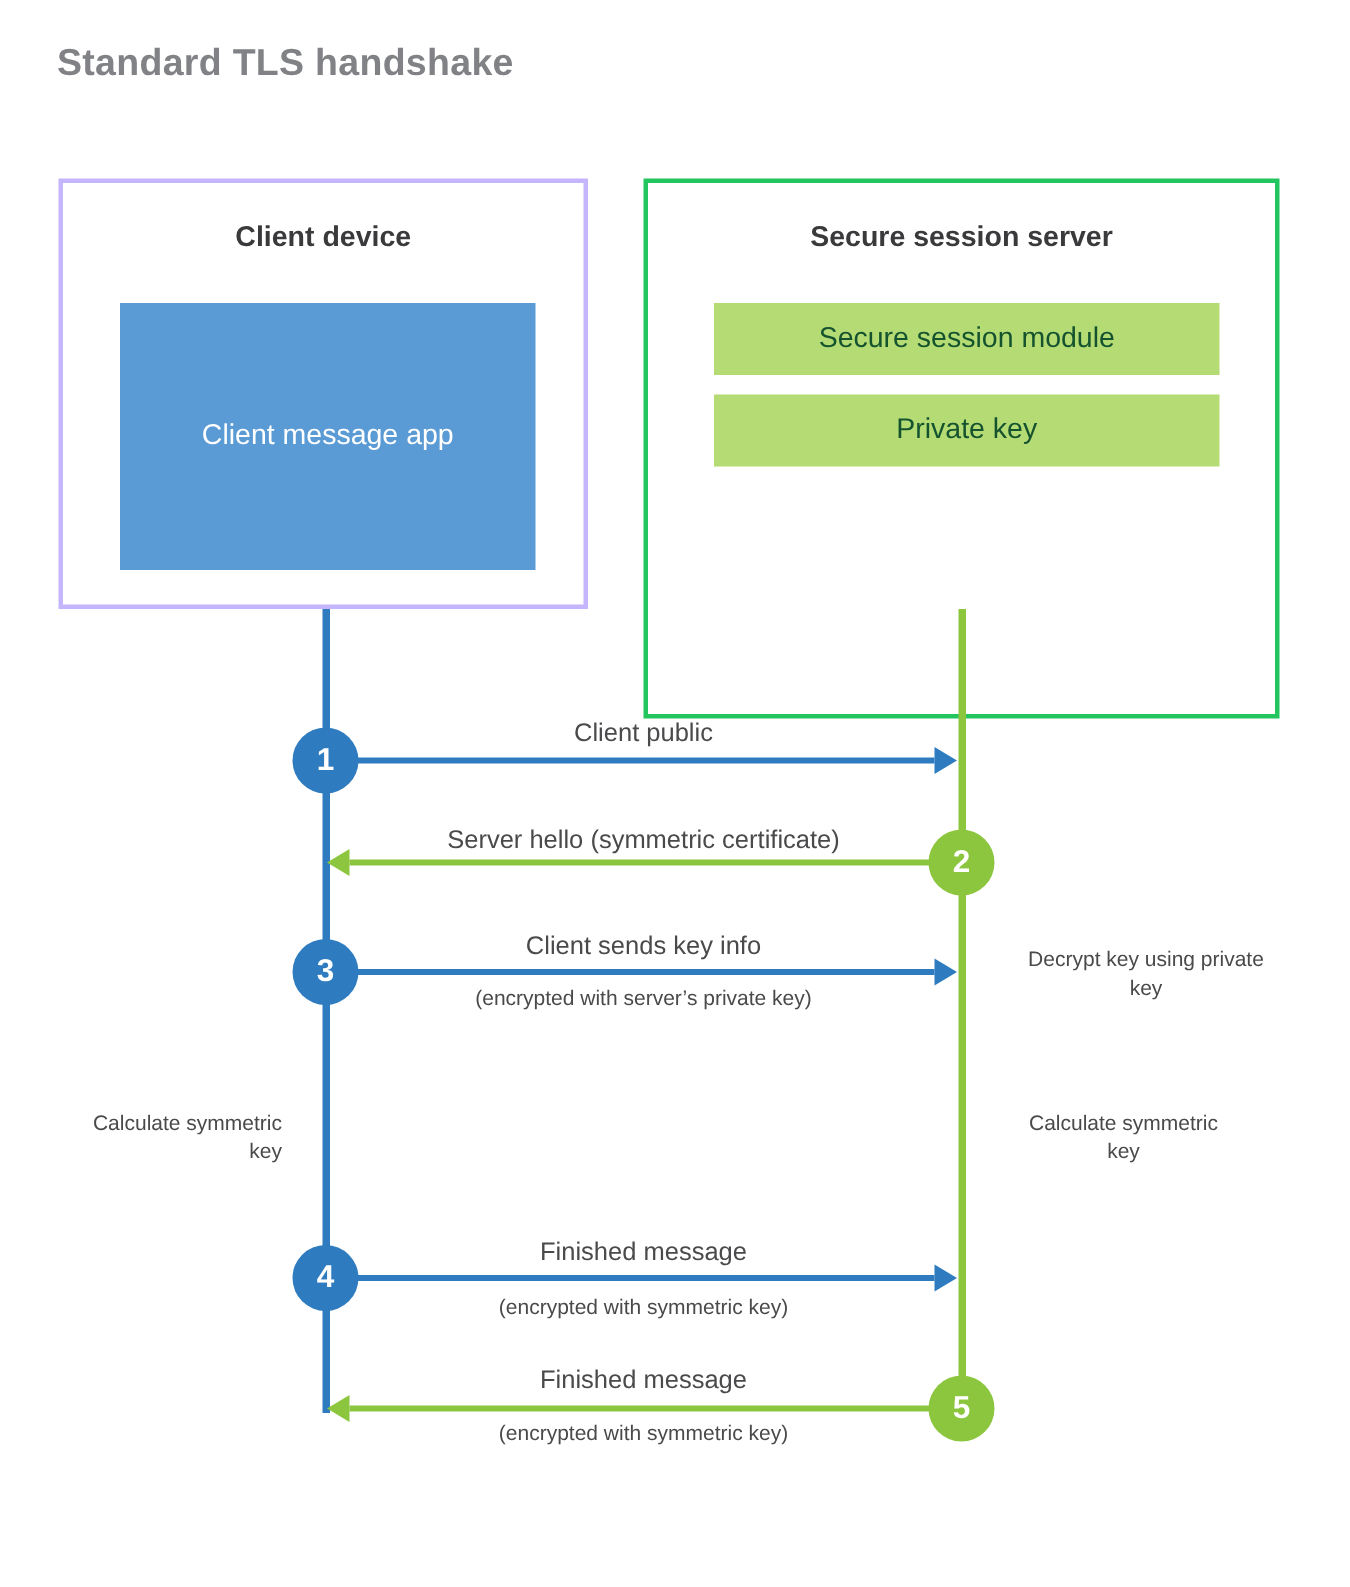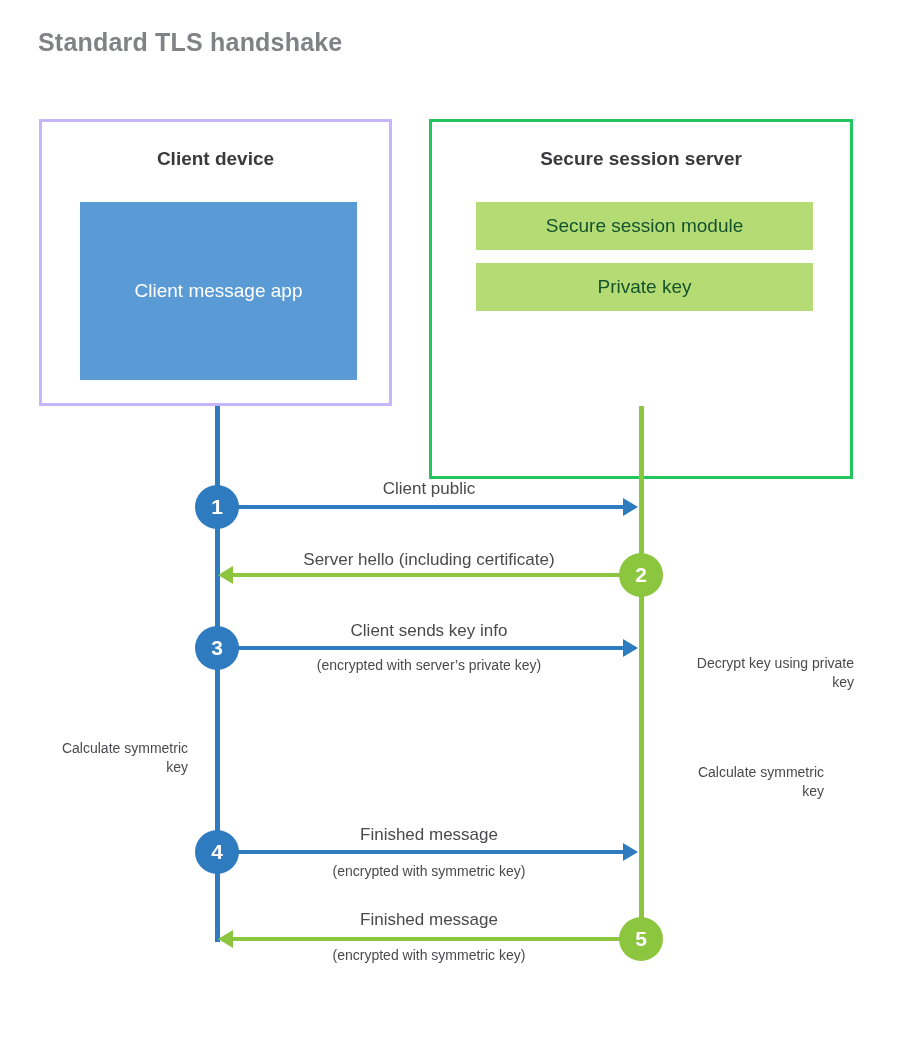--- a/index.html
+++ b/index.html
@@ -165,21 +165,21 @@
     white-space: nowrap;
   }
 
   
   .side-note {
     position: absolute;
     font-size: 14px;
     color: #4A4A4C;
     line-height: 1.35;
   }
-  .note-right { text-align: right; margin-top: 24px; }
+  .note-right { text-align: center; }
   .note-left  { text-align: right; }
 </style>
 </head>
 <body>
 
 <div id="page-title">Standard TLS handshake</div>
 
 <div class="party-box" id="client-box">
   <div class="party-title">Client device</div>
   <div id="client-app-block">Client message app</div>
@@ -194,21 +194,21 @@
 </div>
 
 <div class="lifeline" id="client-lifeline"></div>
 <div class="lifeline" id="server-lifeline"></div>
 
 <div class="msg-label" style="left:217px; top:479px; width:424px;">Client public</div>
 <div class="arrow-line arrow-blue" style="left:219px; top:505px; width:404px;"></div>
 <div class="arrow-head head-right-blue" style="left:623px; top:498px;"></div>
 <div class="step-circle circle-blue" style="left:195px; top:485px;">1</div>
 
-<div class="msg-label" style="left:217px; top:550px; width:424px;">Server hello (including certificate)</div>
+<div class="msg-label" style="left:217px; top:550px; width:424px;">Server hello (symmetric certificate)</div>
 <div class="arrow-line arrow-green" style="left:233px; top:573px; width:390px;"></div>
 <div class="arrow-head head-left-green" style="left:218px; top:566px;"></div>
 <div class="step-circle circle-green" style="left:619px; top:553px;">2</div>
 
 <div class="msg-label" style="left:217px; top:621px; width:424px;">Client sends key info</div>
 <div class="arrow-line arrow-blue" style="left:219px; top:646px; width:404px;"></div>
 <div class="arrow-head head-right-blue" style="left:623px; top:639px;"></div>
 <div class="step-circle circle-blue" style="left:195px; top:626px;">3</div>
 <div class="msg-sub" style="left:217px; top:657px; width:424px;">(encrypted with server’s private key)</div>
 

